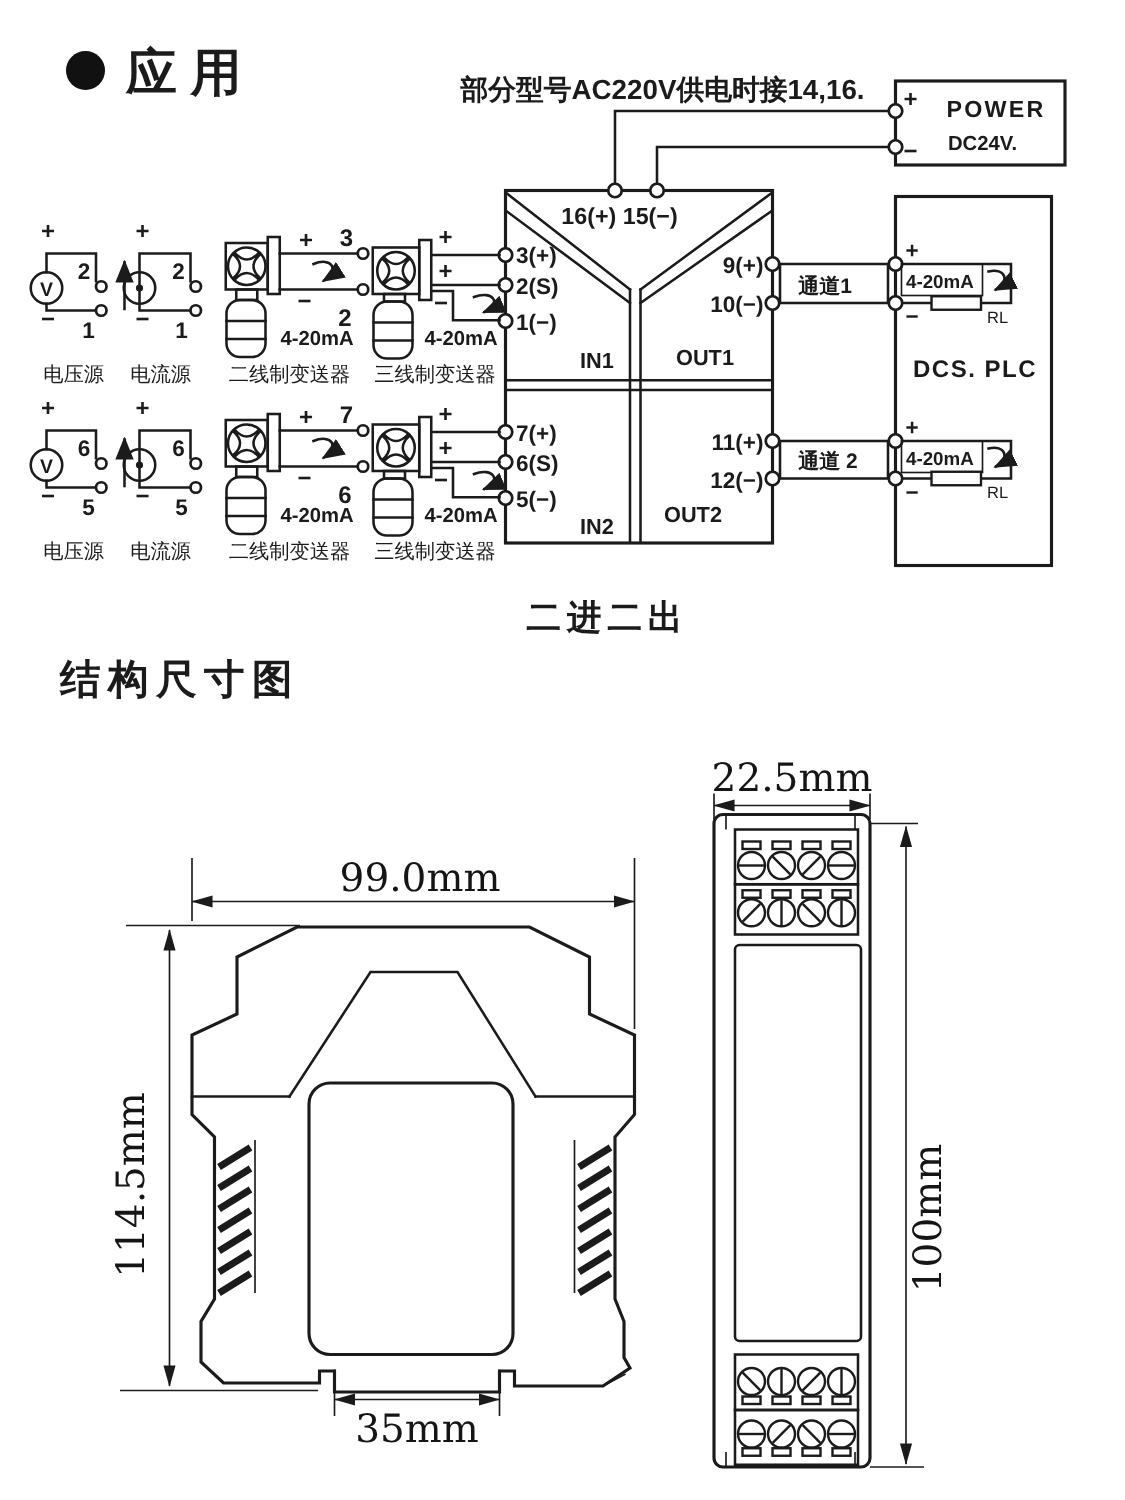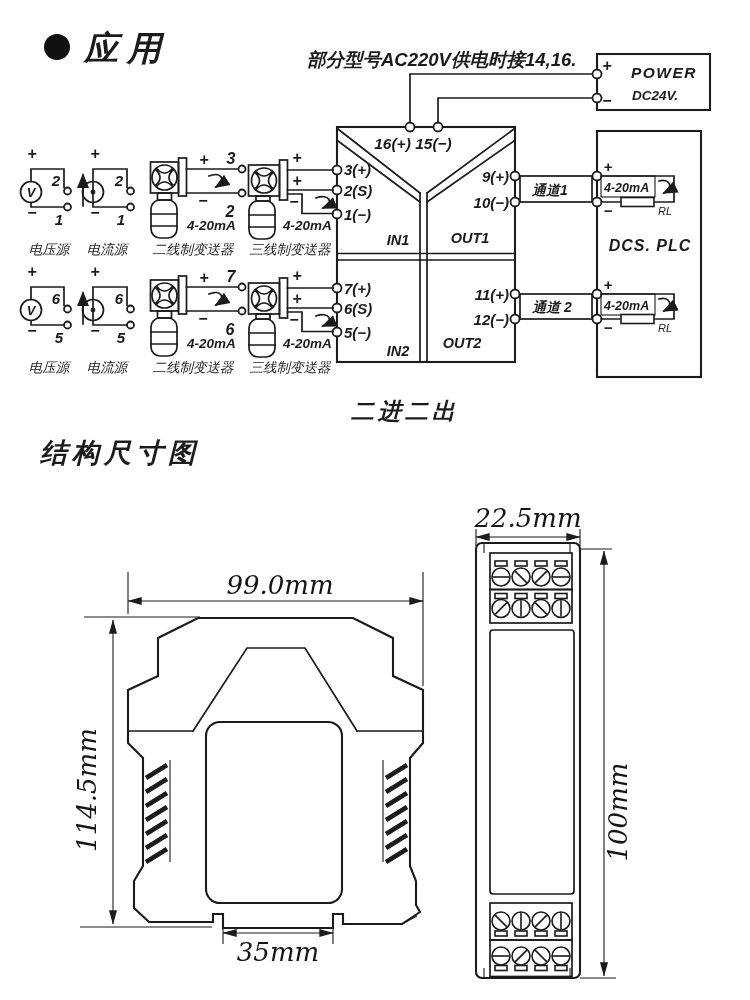--- a/index.html
+++ b/index.html
@@ -1,16 +1,16 @@
 <!DOCTYPE html>
 <html><head>
 <meta charset="utf-8">
 <style>
   html,body{margin:0;padding:0;background:#ffffff;}
-  .page{position:relative;width:750px;height:1000px;background:#fff;overflow:hidden;font-style:italic;}
+  .page{position:relative;width:750px;height:1000px;background:#fff;overflow:hidden;}
   svg{position:absolute;left:0;top:0;}
   .t{font-family:"Liberation Sans","DejaVu Sans",sans-serif;fill:#1b1b1b;}
   .b700{font-weight:700;}
   .b600{font-weight:600;}
   .ln{stroke:#1b1b1b;stroke-width:1.7;fill:none;stroke-linecap:square;}
   .ln2{stroke:#1b1b1b;stroke-width:2.1;fill:none;stroke-linejoin:miter;}
   .thin{stroke:#1b1b1b;stroke-width:1.1;fill:none;}
   .term{fill:#fff;stroke:#1b1b1b;stroke-width:1.8;}
   .wbox{fill:#fff;stroke:#1b1b1b;stroke-width:1.6;}
   .dimt{font-family:"DejaVu Serif","Liberation Serif",serif;font-size:26px;fill:#151515;}

